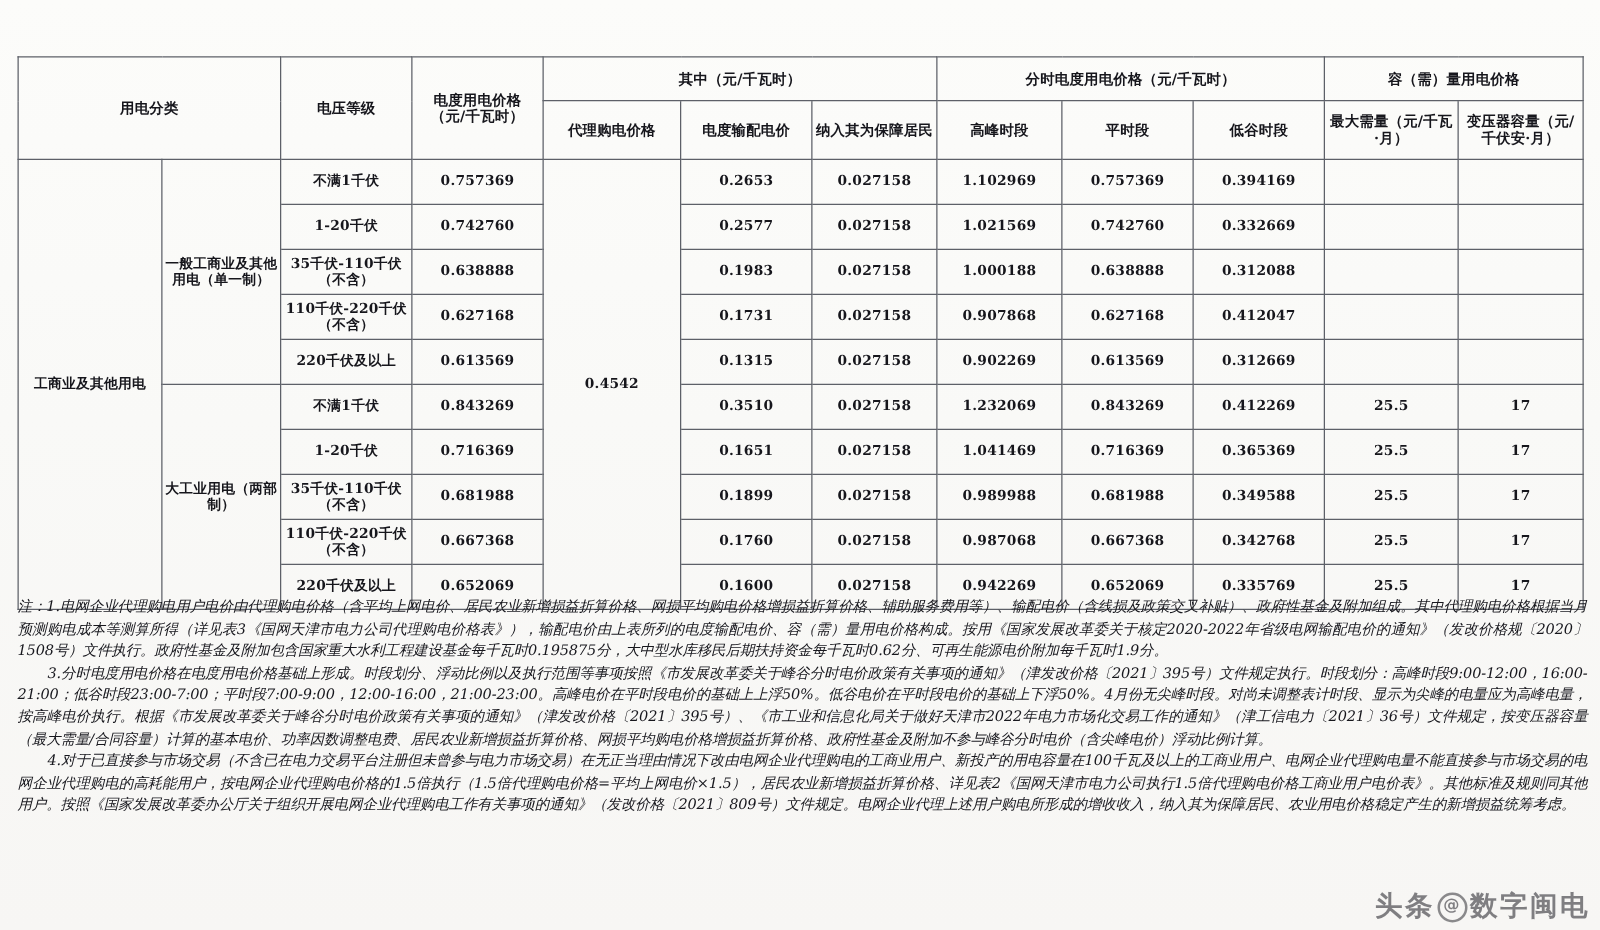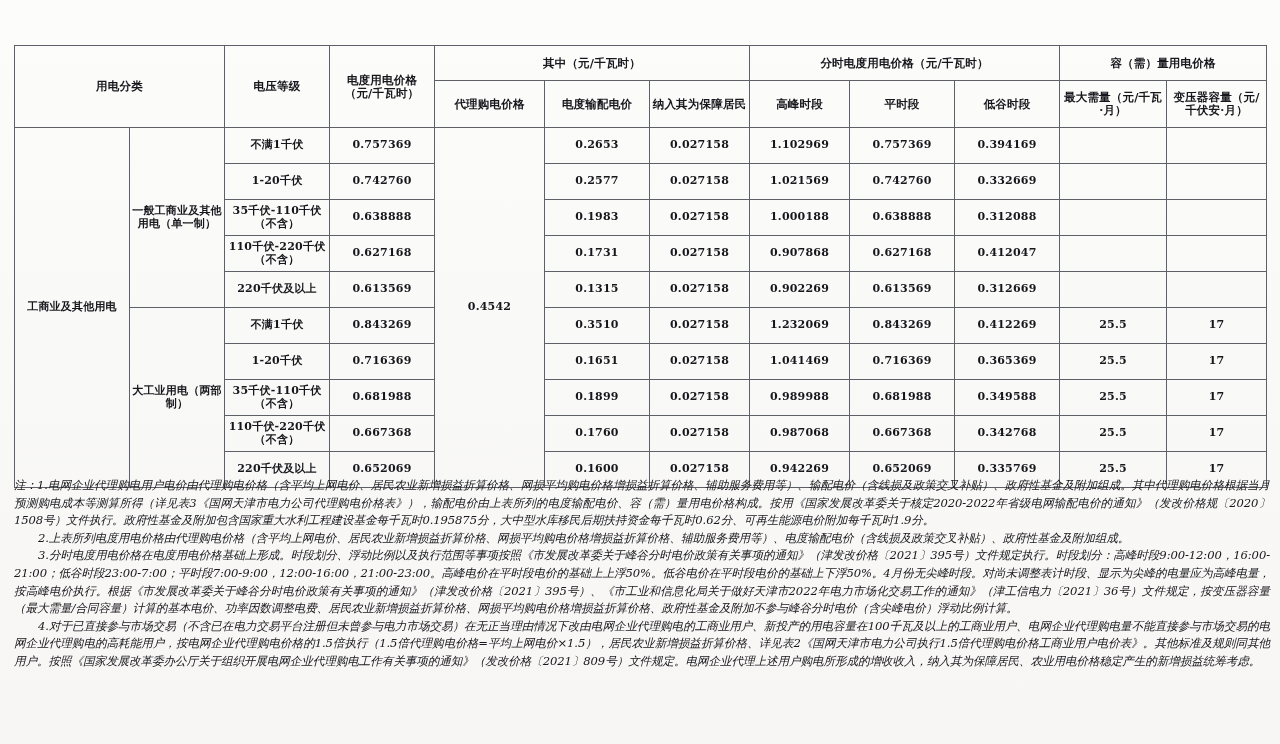--- a/index.html
+++ b/index.html
@@ -277,18 +277,20 @@
         <td class="num">0.652069</td>
         <td class="num">0.335769</td>
         <td class="num">25.5</td>
         <td class="num">17</td>
       </tr>
     </tbody>
   </table>
 
   <div class="notes">
     <p>注：1.电网企业代理购电用户电价由代理购电价格（含平均上网电价、居民农业新增损益折算价格、网损平均购电价格增损益折算价格、辅助服务费用等）、输配电价（含线损及政策交叉补贴）、政府性基金及附加组成。其中代理购电价格根据当月预测购电成本等测算所得（详见表3《国网天津市电力公司代理购电价格表》），输配电价由上表所列的电度输配电价、容（需）量用电价格构成。按用《国家发展改革委关于核定2020-2022年省级电网输配电价的通知》（发改价格规〔2020〕1508号）文件执行。政府性基金及附加包含国家重大水利工程建设基金每千瓦时0.195875分，大中型水库移民后期扶持资金每千瓦时0.62分、可再生能源电价附加每千瓦时1.9分。</p>
-    <p class="indent">2.上表所列电度用电价格由代理购电价格（含平均上网电价、居民农业新增损益折算价格、网损平均购电价格增损益折算价格、辅助服务费用等）、电度输配电价（含线损及政策交叉补贴）、政府性基金及附加组成。</p>
     <p class="indent">3.分时电度用电价格在电度用电价格基础上形成。时段划分、浮动比例以及执行范围等事项按照《市发展改革委关于峰谷分时电价政策有关事项的通知》（津发改价格〔2021〕395号）文件规定执行。时段划分：高峰时段9:00-12:00，16:00-21:00；低谷时段23:00-7:00；平时段7:00-9:00，12:00-16:00，21:00-23:00。高峰电价在平时段电价的基础上上浮50%。低谷电价在平时段电价的基础上下浮50%。4月份无尖峰时段。对尚未调整表计时段、显示为尖峰的电量应为高峰电量，按高峰电价执行。根据《市发展改革委关于峰谷分时电价政策有关事项的通知》（津发改价格〔2021〕395号）、《市工业和信息化局关于做好天津市2022年电力市场化交易工作的通知》（津工信电力〔2021〕36号）文件规定，按变压器容量（最大需量/合同容量）计算的基本电价、功率因数调整电费、居民农业新增损益折算价格、网损平均购电价格增损益折算价格、政府性基金及附加不参与峰谷分时电价（含尖峰电价）浮动比例计算。</p>
     <p class="indent">4.对于已直接参与市场交易（不含已在电力交易平台注册但未曾参与电力市场交易）在无正当理由情况下改由电网企业代理购电的工商业用户、新投产的用电容量在100千瓦及以上的工商业用户、电网企业代理购电量不能直接参与市场交易的电网企业代理购电的高耗能用户，按电网企业代理购电价格的1.5倍执行（1.5倍代理购电价格=平均上网电价×1.5），居民农业新增损益折算价格、详见表2《国网天津市电力公司执行1.5倍代理购电价格工商业用户电价表》。其他标准及规则同其他用户。按照《国家发展改革委办公厅关于组织开展电网企业代理购电工作有关事项的通知》（发改价格〔2021〕809号）文件规定。电网企业代理上述用户购电所形成的增收收入，纳入其为保障居民、农业用电价格稳定产生的新增损益统筹考虑。</p>
   </div>
 
+  <div class="watermark">
+    <span>头条</span><span class="wm-circle">@</span><span>数字闽电</span>
+  </div>
 </div>
 
 </body></html>

